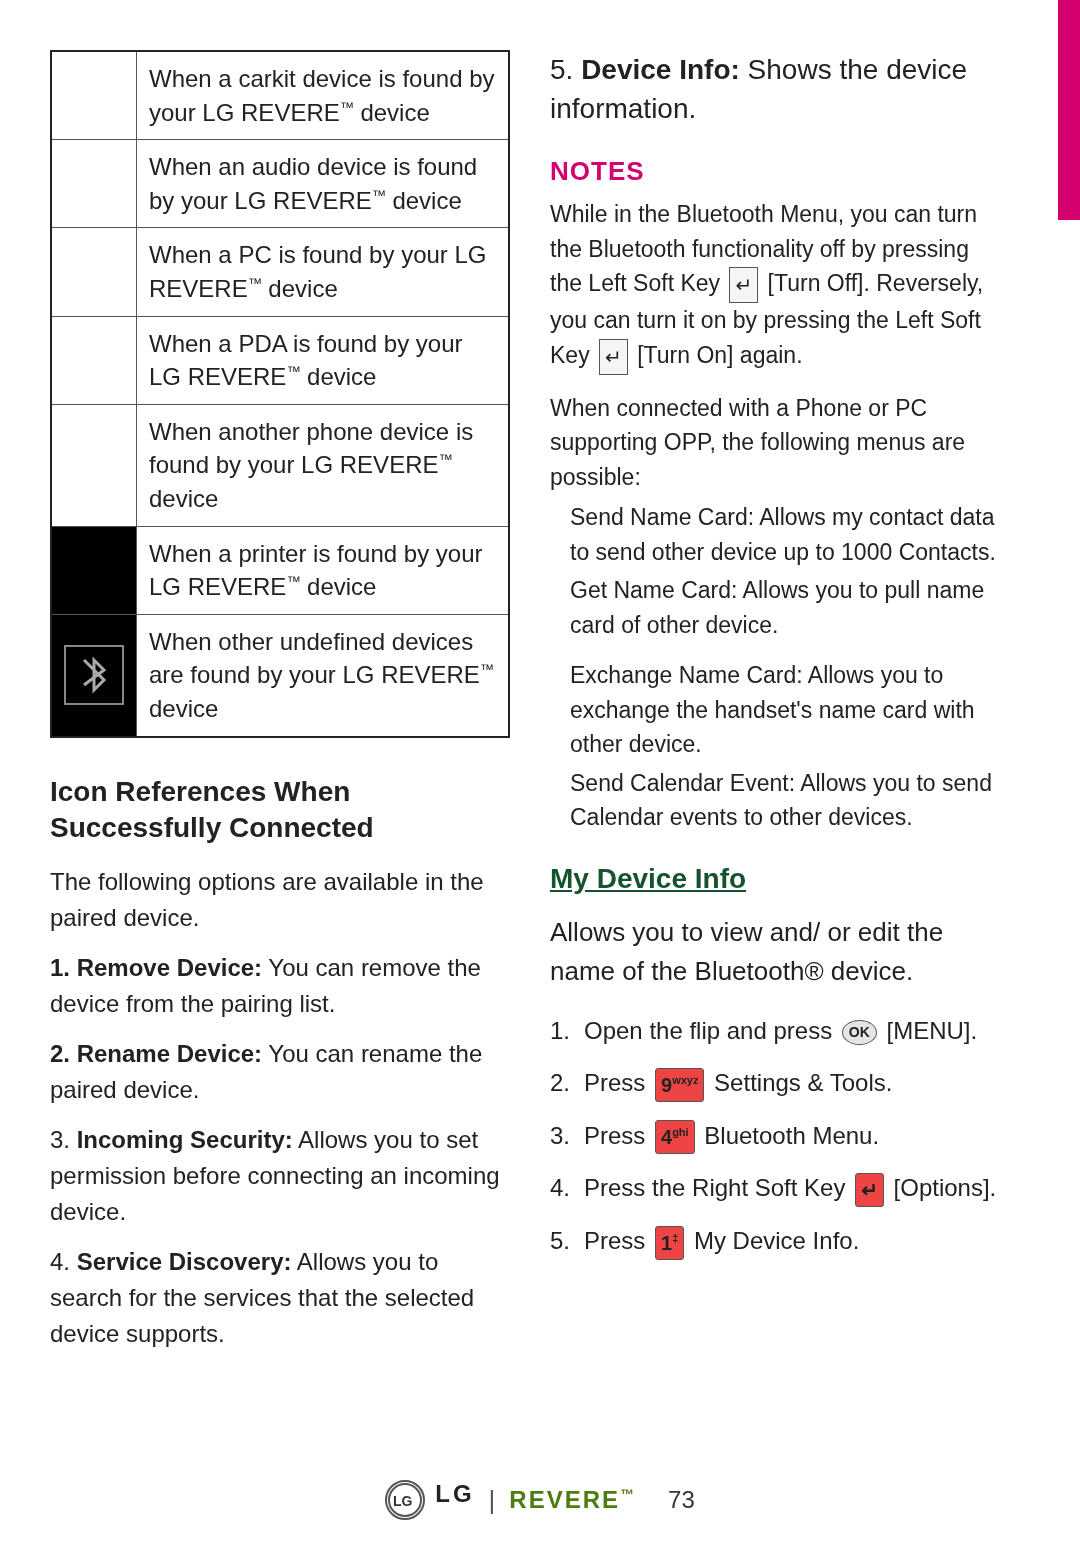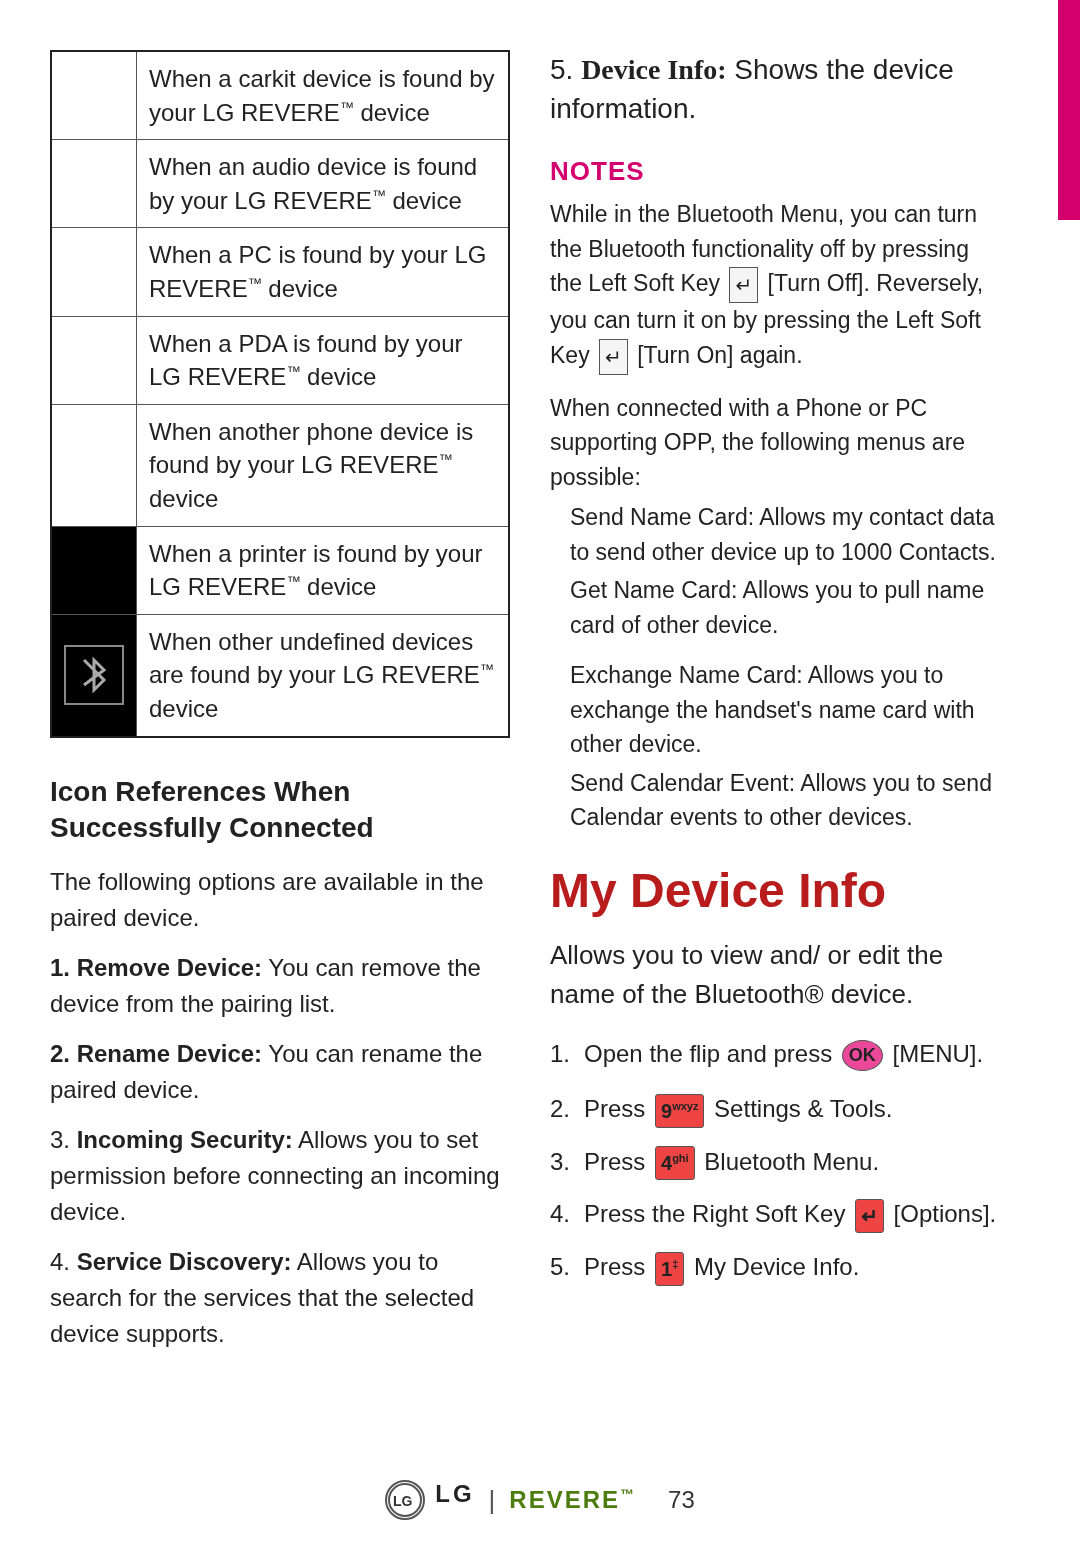--- a/index.html
+++ b/index.html
@@ -119,42 +119,42 @@
 
     .step5-heading {
       font-size: 28px;
       font-weight: normal;
       margin-bottom: 28px;
       line-height: 1.4;
     }
 
     .step5-heading strong {
       font-weight: bold;
-      font-family: Liberation Serif, serif;
     }
 
     .notes-label {
       color: #d4006e;
       font-weight: bold;
       font-size: 26px;
       margin-bottom: 10px;
       letter-spacing: 1px;
     }
 
     .notes-text {
       font-size: 23px;
       line-height: 1.5;
       margin-bottom: 28px;
     }
 
     .my-device-heading {
-      color: #b91c1c;
-      font-size: 48px;
+      color: #14532d;
+      font-size: 28px;
       font-weight: bold;
       margin-bottom: 18px;
+      text-decoration: underline;
     }
 
     .my-device-intro {
       font-size: 26px;
       line-height: 1.5;
       margin-bottom: 22px;
     }
 
     .steps-list {
       list-style: none;
@@ -186,23 +186,23 @@
       background: #ef4444;
       margin: 0 3px;
       vertical-align: middle;
     }
 
     .key-icon-round {
       display: inline-block;
       border: 1.5px solid #555;
       border-radius: 50%;
       padding: 1px 6px;
-      font-size: 18px;
-      font-weight: bold;
-      background: #ec4899;
+      font-size: 14px;
+      font-weight: bold;
+      background: #e5e5e5;
       margin: 4px 3px;
       vertical-align: middle;
     }
 
     
     .softkey-icon {
       display: inline-block;
       font-size: 20px;
       border: 1.5px solid #555;
       padding: 2px 5px;

